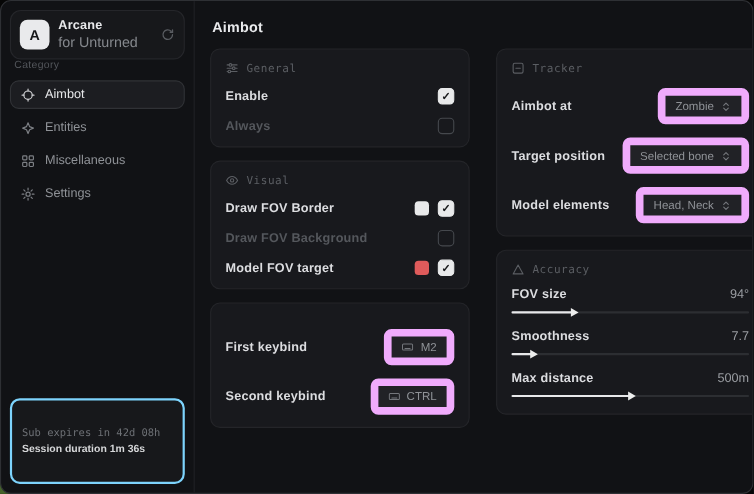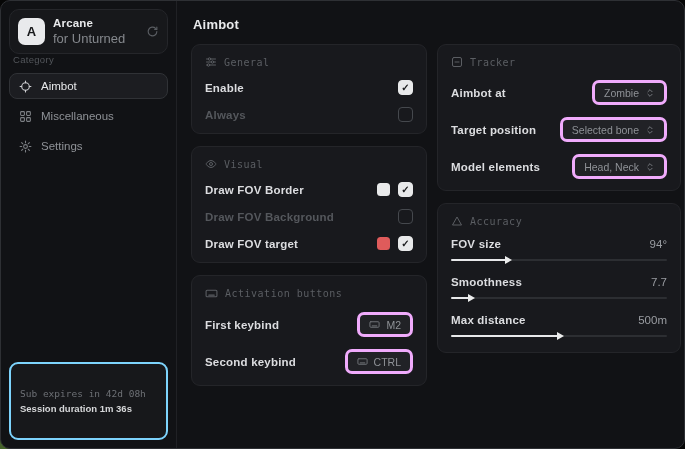--- a/index.html
+++ b/index.html
@@ -23,39 +23,39 @@
   .nav-item .ic { display:flex; align-items:center; color:#7c7f84; }
   .nav-item.active .ic { color:#cfd0d3; }
   .side-spacer { flex:1; }
   .sub-card { background:#17181b; border:2px solid #7dd3fc; border-radius:9px; padding:24px 9px; }
   .sub-line1 { font-family:"DejaVu Sans Mono", monospace; color:#6d7075; font-size:9.5px; }
   .sub-line2 { color:#d7d8da; font-size:9.5px; font-weight:bold; margin-top:4px; }
 
   
   .main { flex:1; padding:12px 14px; overflow:hidden; }
   .page-title { color:#e9eaec; font-size:13px; font-weight:bold; margin:4px 0 12px 2px; letter-spacing:.2px; }
-  .columns { display:flex; gap:10px; align-items:flex-start; }
+  .columns { display:flex; gap:24px; align-items:flex-start; }
   .col-left { width:236px; flex-shrink:0; }
   .col-right { width:244px; flex-shrink:0; }
   .card { background:#18191d; border:1px solid #242529; border-radius:9px; padding:11px 13px; margin-bottom:12px; }
   .card-head { display:flex; align-items:center; gap:7px; color:#5b5e63; }
   .card-head .ic { display:flex; align-items:center; }
   .card-title { font-family:"DejaVu Sans Mono", monospace; font-size:10px; letter-spacing:.5px; }
 
   .row { display:flex; align-items:center; justify-content:space-between; margin-top:12px; }
   .row-label { color:#dcdde0; font-size:11.5px; font-weight:bold; letter-spacing:.2px; }
   .row.dim .row-label { color:#54575c; }
   .ctrl-group { display:flex; align-items:center; gap:8px; }
 
   .checkbox { width:15px; height:15px; border-radius:4px; border:1.5px solid #45484d; position:relative; }
   .checkbox.checked { background:#e8e9ea; border-color:#e8e9ea; }
   .checkbox.checked::after { content:"✓"; position:absolute; inset:0; display:flex; align-items:center; justify-content:center; color:#17181a; font-size:10px; font-weight:bold; }
   .swatch { width:13px; height:13px; border-radius:3.5px; }
 
-  .pill { display:flex; align-items:center; gap:6px; background:#212226; border:3px solid #f0abfc; border-radius:7px; padding:3.5px 9px; color:#8f9297; font-size:10.5px; }
+  .pill { display:flex; align-items:center; gap:6px; background:#212226; border:7px solid #f0abfc; border-radius:7px; padding:3.5px 9px; color:#8f9297; font-size:10.5px; }
   .pill .ic { display:flex; align-items:center; color:#74777c; }
 
   .slider-row { margin-top:11px; }
   .slider-row .head { display:flex; justify-content:space-between; align-items:center; }
   .slider-row .val { color:#9a9da2; font-size:11.5px; }
   .slider { position:relative; height:10px; margin-top:5px; }
   .track { position:absolute; top:4px; left:0; right:0; height:2px; border-radius:2px; background:#2c2e32; }
   .fill { position:absolute; top:4px; left:0; height:2px; border-radius:2px; background:#e7e8ea; }
   .thumb { position:absolute; top:1px; width:0; height:0; border-left:7px solid #eceded; border-top:4px solid transparent; border-bottom:4px solid transparent; transform:translateX(-2px); }
 
@@ -88,20 +88,28 @@
 
     <div class="nav">
       <div class="nav-item active">
         <span class="ic">
           <svg width="13" height="13" viewBox="0 0 24 24" fill="none" stroke="currentColor" stroke-width="2" stroke-linecap="round">
             <circle cx="12" cy="12" r="7"></circle>
               <path d="M12 2v3M12 19v3M2 12h3M19 12h3"></path>
           </svg>
         </span>
         <span>Aimbot</span>
+      </div>
+      <div class="nav-item">
+        <span class="ic">
+          <svg width="13" height="13" viewBox="0 0 24 24" fill="none" stroke="currentColor" stroke-width="2" stroke-linejoin="round">
+            <path d="M12 3l2.6 6.4L21 12l-6.4 2.6L12 21l-2.6-6.4L3 12l6.4-2.6z"></path>
+          </svg>
+        </span>
+        <span>Entities</span>
       </div>
       <div class="nav-item">
         <span class="ic">
           <svg width="13" height="13" viewBox="0 0 24 24" fill="none" stroke="currentColor" stroke-width="2">
             <rect x="3" y="3" width="7" height="7" rx="1.5"></rect>
               <rect x="14" y="3" width="7" height="7" rx="1.5"></rect>
             <rect x="3" y="14" width="7" height="7" rx="1.5"></rect>
               <rect x="14" y="14" width="7" height="7" rx="1.5"></rect>
           </svg>
         </span>
@@ -172,38 +180,29 @@
               <span class="checkbox checked"></span>
             </span>
           </div>
           <div class="row dim">
             <span class="row-label">Draw FOV Background</span>
             <span class="ctrl-group">
               <span class="checkbox"></span>
             </span>
           </div>
           <div class="row">
-            <span class="row-label">Draw FOV target</span>
+            <span class="row-label">Model FOV target</span>
             <span class="ctrl-group">
               <span class="swatch" style="background-color: rgb(223, 91, 91);"></span>
               <span class="checkbox checked"></span>
             </span>
           </div>
         </div>
 
         <div class="card">
-          <div class="card-head">
-            <span class="ic">
-              <svg width="13" height="13" viewBox="0 0 24 24" fill="none" stroke="currentColor" stroke-width="2" stroke-linecap="round">
-                <rect x="2" y="6" width="20" height="12" rx="2"></rect>
-                  <path d="M7 15h10"></path>
-              </svg>
-            </span>
-            <span class="card-title">Activation buttons</span>
-          </div>
           <div class="row">
             <span class="row-label">First keybind</span>
             <span class="pill">
               <span class="ic">
                 <svg width="11" height="11" viewBox="0 0 24 24" fill="none" stroke="currentColor" stroke-width="2" stroke-linecap="round">
                   <rect x="2" y="6" width="20" height="12" rx="2"></rect>
                     <path d="M7 15h10"></path>
                 </svg>
               </span>
               <span>M2</span>

